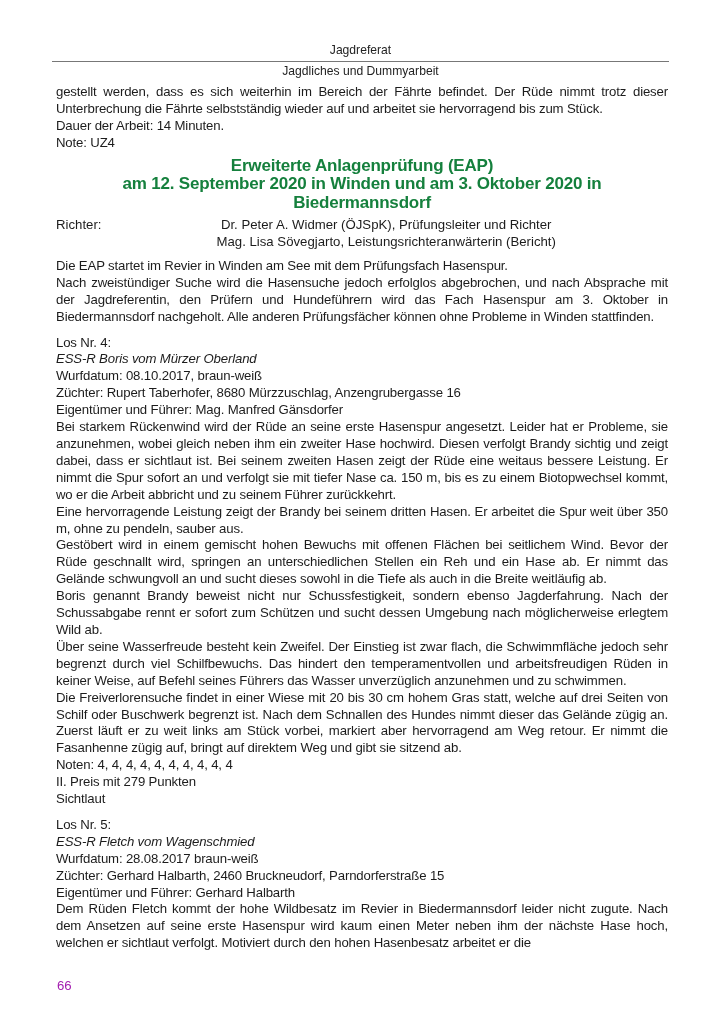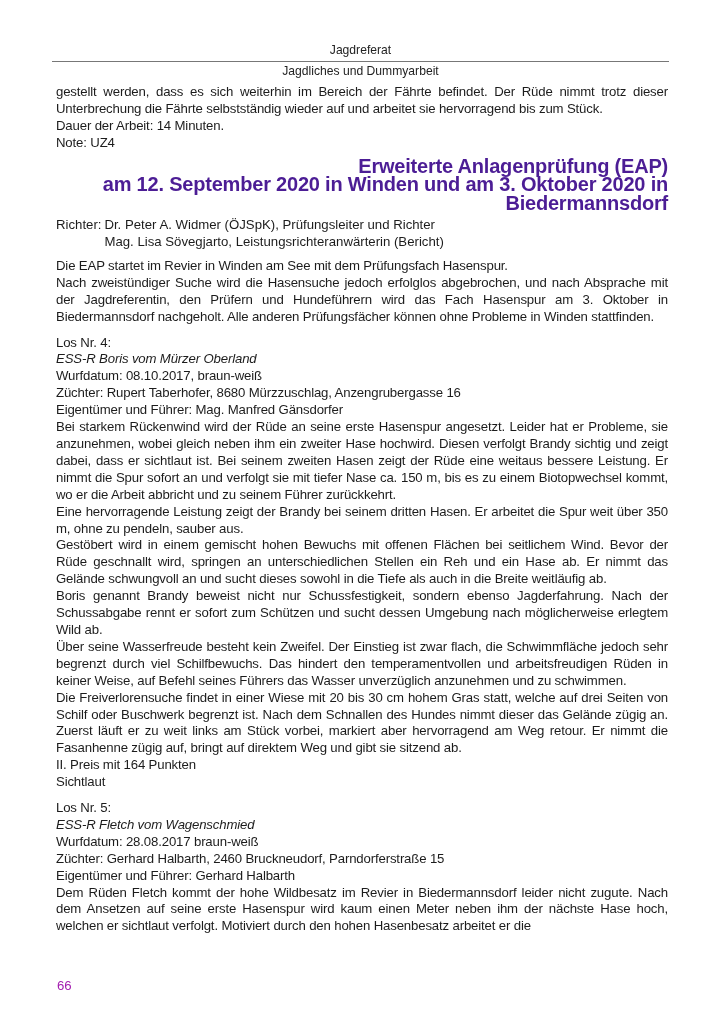--- a/index.html
+++ b/index.html
@@ -22,24 +22,24 @@
     }
     .body-text {
       position: absolute; left: 56px; width: 612px; top: 84px;
       font-size: 13.2px; line-height: 16.9px; color: #1c1c1c;
     }
     .p { margin: 0; text-align: justify; letter-spacing: -0.15px; }
     .p.left { text-align: left; }
     .gap { height: 9px; }
     .gap-sm { height: 7px; }
     .heading {
-      text-align: right; font-weight: bold; font-size: 20px; line-height: 18.5px;
-      margin: 5px 0 5px 0; letter-spacing: -0.2px; color: #4c1d95;
+      text-align: center; font-weight: bold; font-size: 17px; line-height: 18.5px;
+      margin: 5px 0 5px 0; letter-spacing: -0.2px; color: #15803d;
     }
-    .judges { display: grid; grid-template-columns: auto 1fr; column-gap: 3px; }
+    .judges { display: grid; grid-template-columns: auto 1fr; column-gap: 3px; text-align: center; }
     .italic { font-style: italic; }
     .page-number {
       position: absolute; left: 57px; top: 978px;
       font-size: 13.2px; line-height: 16px; color: #a21caf;
     }
   </style>
 </head>
 <body>
 
 <div class="page">
@@ -78,21 +78,22 @@
       <p class="p left italic">ESS-R Boris vom Mürzer Oberland</p>
       <p class="p left">Wurfdatum: 08.10.2017, braun-weiß</p>
       <p class="p left">Züchter: Rupert Taberhofer, 8680 Mürzzuschlag, Anzengrubergasse 16</p>
       <p class="p left">Eigentümer und Führer: Mag. Manfred Gänsdorfer</p>
       <p class="p">Bei starkem Rückenwind wird der Rüde an seine erste Hasenspur angesetzt. Leider hat er Probleme, sie anzunehmen, wobei gleich neben ihm ein zweiter Hase hochwird. Diesen verfolgt Brandy sichtig und zeigt dabei, dass er sichtlaut ist. Bei seinem zweiten Hasen zeigt der Rüde eine weitaus bessere Leistung. Er nimmt die Spur sofort an und verfolgt sie mit tiefer Nase ca. 150 m, bis es zu einem Biotopwechsel kommt, wo er die Arbeit abbricht und zu seinem Führer zurückkehrt.</p>
       <p class="p">Eine hervorragende Leistung zeigt der Brandy bei seinem dritten Hasen. Er arbeitet die Spur weit über 350 m, ohne zu pendeln, sauber aus.</p>
       <p class="p">Gestöbert wird in einem gemischt hohen Bewuchs mit offenen Flächen bei seitlichem Wind. Bevor der Rüde geschnallt wird, springen an unterschiedlichen Stellen ein Reh und ein Hase ab. Er nimmt das Gelände schwungvoll an und sucht dieses sowohl in die Tiefe als auch in die Breite weitläufig ab.</p>
       <p class="p">Boris genannt Brandy beweist nicht nur Schussfestigkeit, sondern ebenso Jagderfahrung. Nach der Schussabgabe rennt er sofort zum Schützen und sucht dessen Umgebung nach möglicherweise erlegtem Wild ab.</p>
       <p class="p">Über seine Wasserfreude besteht kein Zweifel. Der Einstieg ist zwar flach, die Schwimmfläche jedoch sehr begrenzt durch viel Schilfbewuchs. Das hindert den temperamentvollen und arbeitsfreudigen Rüden in keiner Weise, auf Befehl seines Führers das Wasser unverzüglich anzunehmen und zu schwimmen.</p>
       <p class="p">Die Freiverlorensuche findet in einer Wiese mit 20 bis 30 cm hohem Gras statt, welche auf drei Seiten von Schilf oder Buschwerk begrenzt ist. Nach dem Schnallen des Hundes nimmt dieser das Gelände zügig an. Zuerst läuft er zu weit links am Stück vorbei, markiert aber hervorragend am Weg retour. Er nimmt die Fasanhenne zügig auf, bringt auf direktem Weg und gibt sie sitzend ab.</p>
-      <p class="p left">II. Preis mit 164 Punkten</p>
+      <p class="p left">Noten: 4, 4, 4, 4, 4, 4, 4, 4, 4, 4</p>
+      <p class="p left">II. Preis mit 279 Punkten</p>
       <p class="p left">Sichtlaut</p>
     </section>
 
     <div class="gap"></div>
 
     <section>
       <p class="p left">Los Nr. 5:</p>
       <p class="p left italic">ESS-R Fletch vom Wagenschmied</p>
       <p class="p left">Wurfdatum: 28.08.2017 braun-weiß</p>
       <p class="p left">Züchter: Gerhard Halbarth, 2460 Bruckneudorf, Parndorferstraße 15</p>

